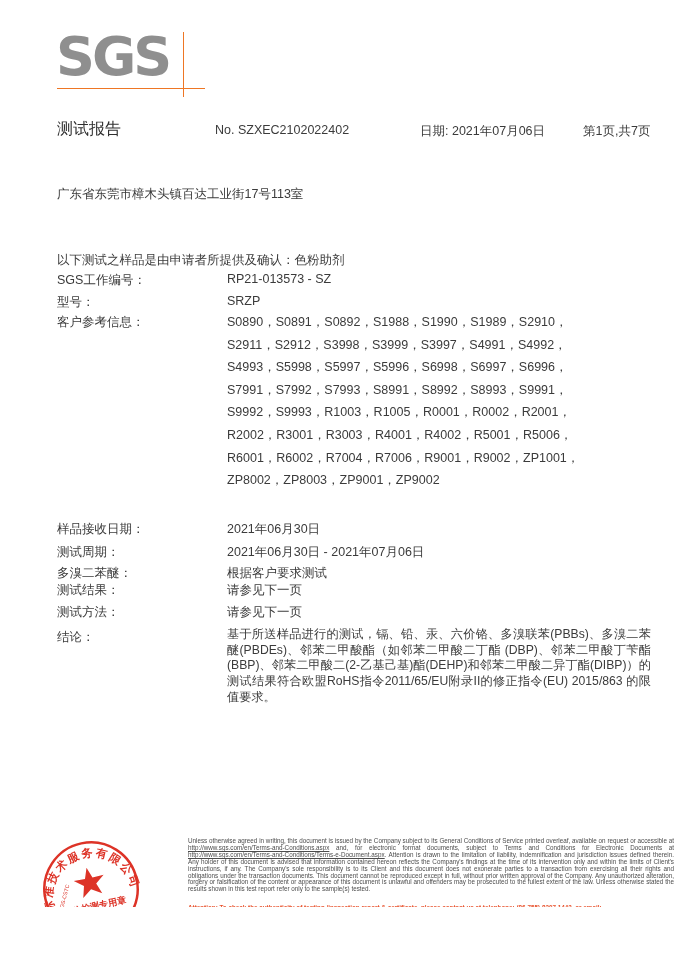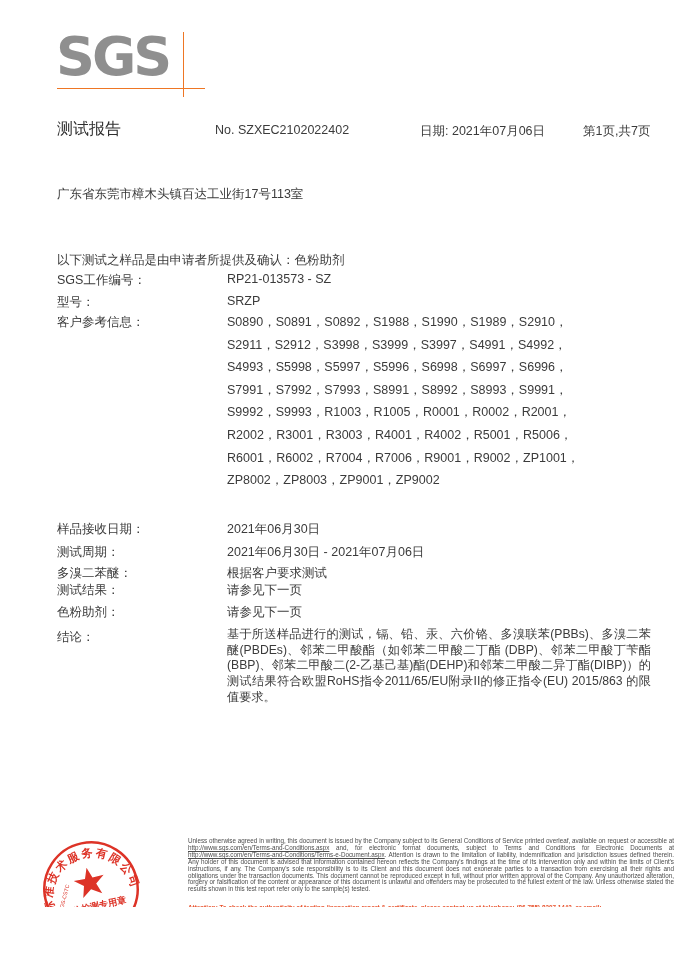--- a/index.html
+++ b/index.html
@@ -94,21 +94,21 @@
 
   <div class="lbl" style="top:544px">测试周期：</div>
   <div class="val" style="top:544px">2021年06月30日 - 2021年07月06日</div>
 
   <div class="lbl" style="top:565px">多溴二苯醚：</div>
   <div class="val" style="top:565px">根据客户要求测试</div>
 
   <div class="lbl" style="top:582px">测试结果：</div>
   <div class="val" style="top:582px">请参见下一页</div>
 
-  <div class="lbl" style="top:604px">色粉助剂：</div>
+  <div class="lbl" style="top:604px">测试方法：</div>
   <div class="val" style="top:604px">请参见下一页</div>
 
   <div class="lbl" style="top:629px">结论：</div>
   <div class="conclusion-text">基于所送样品进行的测试，镉、铅、汞、六价铬、多溴联苯(PBBs)、多溴二苯醚(PBDEs)、邻苯二甲酸酯（如邻苯二甲酸二丁酯 (DBP)、邻苯二甲酸丁苄酯(BBP)、邻苯二甲酸二(2-乙基己基)酯(DEHP)和邻苯二甲酸二异丁酯(DIBP)）的测试结果符合欧盟RoHS指令2011/65/EU附录II的修正指令(EU) 2015/863 的限值要求。</div>
 
   <svg class="stamp" viewBox="0 0 120 120">
     <defs>
       <path id="arcTop" d="M 13,79 A 48,48 0 1 1 107,79" fill="none"></path>
     </defs>
     <circle cx="60" cy="60" r="56" fill="none" stroke="#dd3327" stroke-width="3"></circle>

